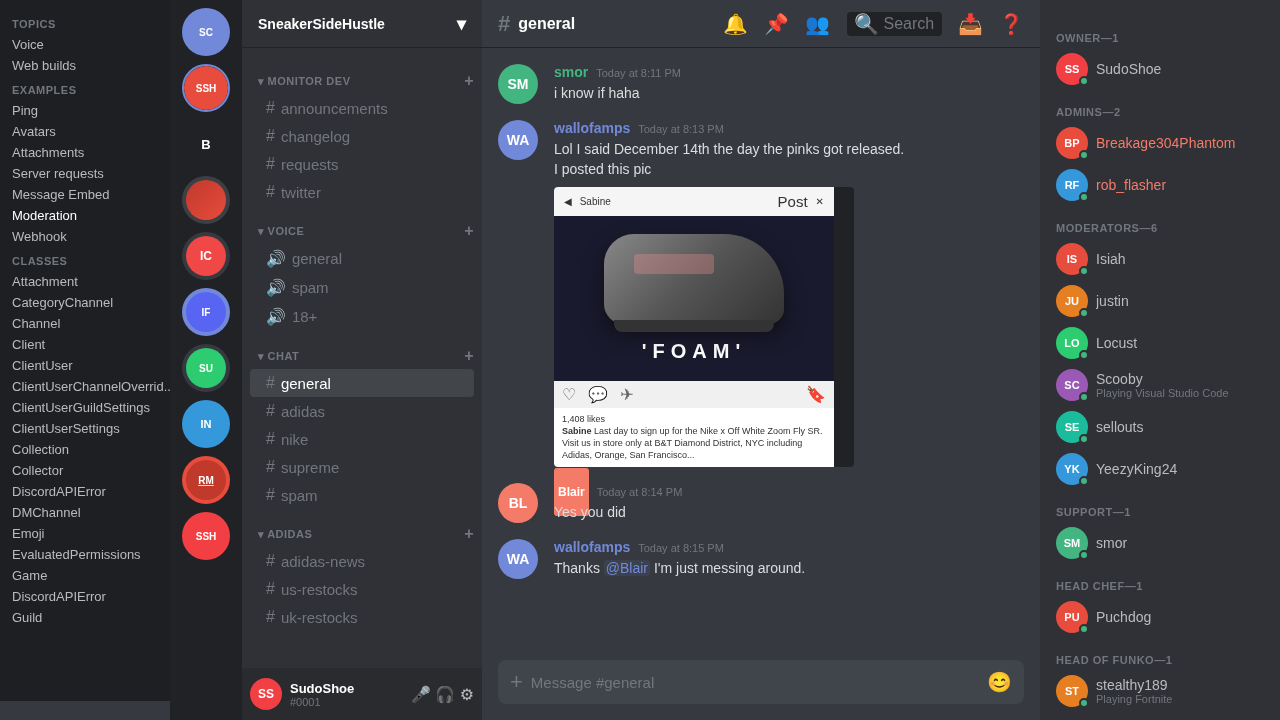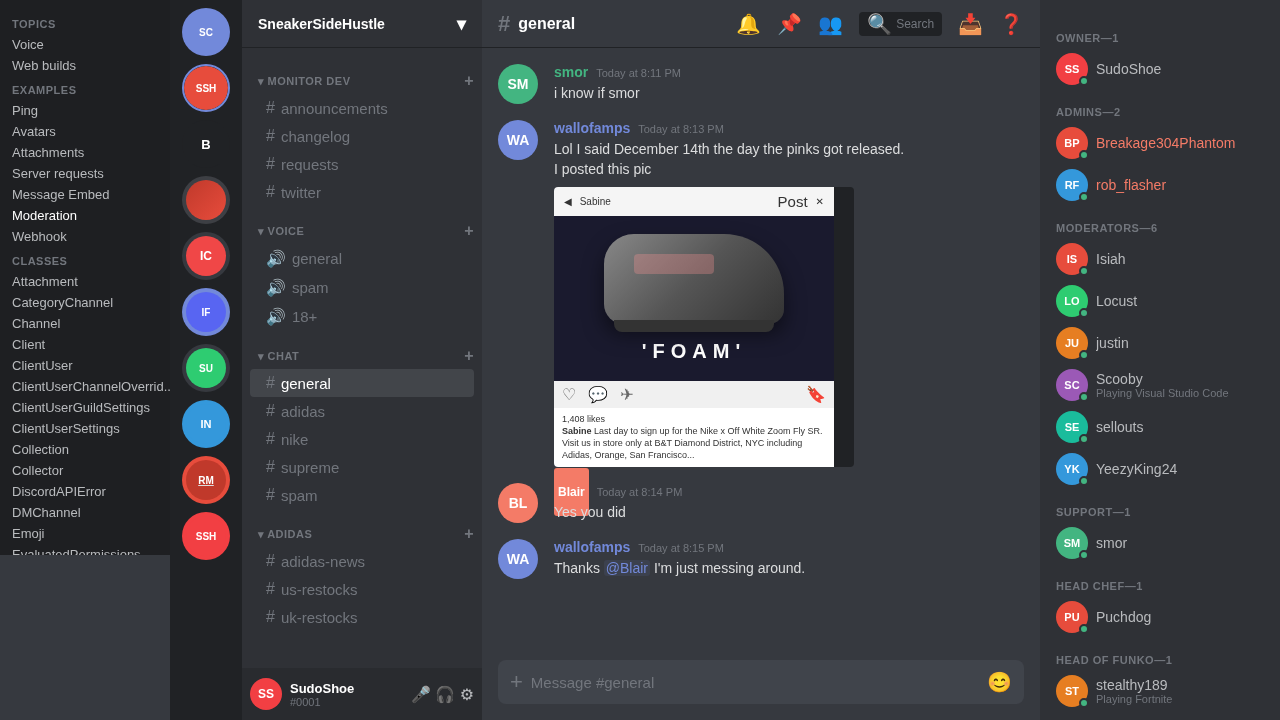--- a/index.html
+++ b/index.html
@@ -2,21 +2,21 @@
 <html><head>
   <meta charset="utf-8">
   <style>
     * { margin: 0; padding: 0; box-sizing: border-box; }
     body { width: 1280px; height: 720px; overflow: hidden; font-family: 'Segoe UI', Arial, sans-serif; background: #36393f; color: #dcddde; font-size: 14px; display: flex; }
 
     
     .docs-panel {
       width: 170px;
       background: #1e1f22;
-      height: 555px;
+      height: 701px;
       overflow-y: auto;
       flex-shrink: 0;
       padding: 10px 0;
     }
     .docs-panel::-webkit-scrollbar { width: 4px; }
     .docs-panel::-webkit-scrollbar-thumb { background: #555; }
 
     .docs-section-header {
       font-size: 11px;
       font-weight: 700;
@@ -503,37 +503,37 @@
 <div class="chat-main">
   <div class="chat-header">
     <span class="chat-header-hash">#</span>
     <span class="chat-header-name">general</span>
     <div class="chat-header-actions">
       <span title="Notification Settings">🔔</span>
       <span title="Pinned Messages">📌</span>
       <span title="Member List">👥</span>
       <div class="search-bar">
         <span style="color:#72767d;margin-right:4px;">🔍</span>
-        <span style="font-size:12px;color:#72767d;">Search</span>
+        <span style="font-size:16px;color:#72767d;">Search</span>
       </div>
       <span title="Inbox">📥</span>
       <span title="Help">❓</span>
     </div>
   </div>
 
   <div class="chat-messages">
 
     <div class="message">
       <div class="message-avatar" style="background:#43b581;">SM</div>
       <div class="message-content">
         <div class="message-header">
           <span class="message-author teal">smor</span>
           <span class="message-timestamp">Today at 8:11 PM</span>
         </div>
-        <div class="message-text">i know if smor</div>
+        <div class="message-text">i know if haha</div>
       </div>
     </div>
 
     <div class="message">
       <div class="message-avatar" style="background:#7289da;">WA</div>
       <div class="message-content">
         <div class="message-header">
           <span class="message-author blue">wallofamps</span>
           <span class="message-timestamp">Today at 8:13 PM</span>
         </div>
@@ -644,29 +644,29 @@
   </div>
 
   <div class="member-category">MODERATORS—6</div>
   <div class="member-item">
     <div class="member-avatar" style="background:#e74c3c;">IS<div class="status-dot status-online"></div></div>
     <div class="member-info">
         <div class="member-name">Isiah</div>
       </div>
   </div>
   <div class="member-item">
+    <div class="member-avatar" style="background:#e67e22;">JU<div class="status-dot status-online"></div></div>
+    <div class="member-info">
+        <div class="member-name">justin</div>
+      </div>
+  </div>
+  <div class="member-item">
     <div class="member-avatar" style="background:#2ecc71;">LO<div class="status-dot status-online"></div></div>
     <div class="member-info">
         <div class="member-name">Locust</div>
-      </div>
-  </div>
-  <div class="member-item">
-    <div class="member-avatar" style="background:#e67e22;">JU<div class="status-dot status-online"></div></div>
-    <div class="member-info">
-        <div class="member-name">justin</div>
       </div>
   </div>
   <div class="member-item">
     <div class="member-avatar" style="background:#9b59b6;">SC<div class="status-dot status-online"></div></div>
     <div class="member-info">
       <div class="member-name">Scooby</div>
       <div class="member-game">Playing Visual Studio Code</div>
     </div>
   </div>
   <div class="member-item">

